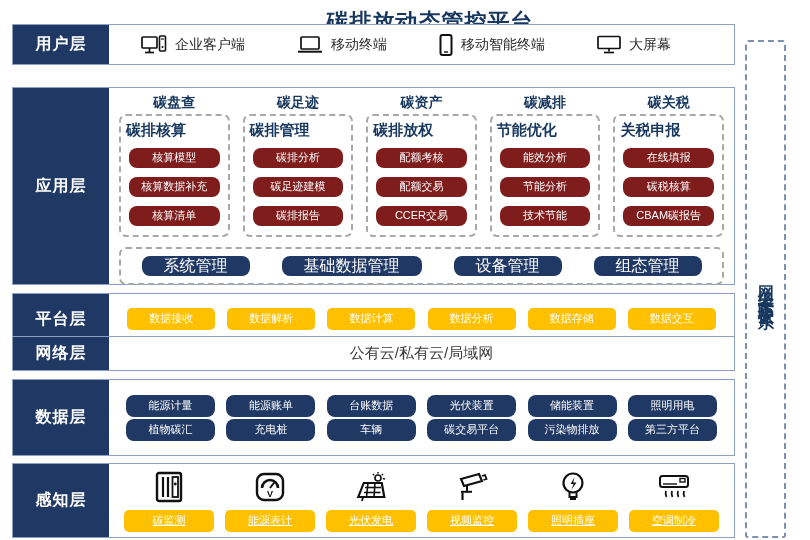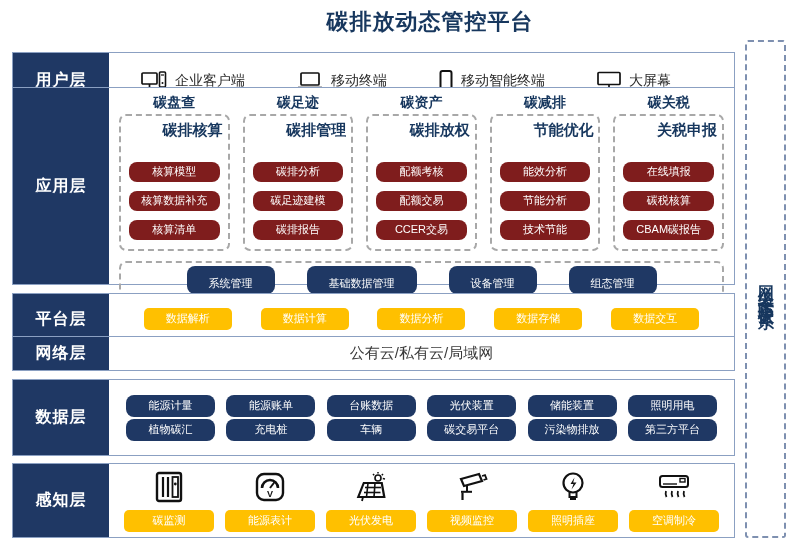--- a/index.html
+++ b/index.html
@@ -11,39 +11,39 @@
     font-size:22px; font-weight:bold; color:#17375E; transform:translateX(25px); letter-spacing:1px; }
 
   .row { position:absolute; left:12px; width:723px; background:#fff;
     border:1px solid #8BA0C2; display:flex; }
   .row-label { width:96px; flex-shrink:0; background:#1F3864; color:#fff;
     font-weight:bold; font-size:16px; display:flex; align-items:center; justify-content:center;
     letter-spacing:1px; }
   .row-content { flex:1; position:relative; }
 
   
-  #user-layer { top:52px; height:57px; }
+  #user-layer { top:24px; height:41px; }
   .user-items { height:100%; display:flex; align-items:center; gap:52px; padding-left:32px; }
   .user-item { display:flex; align-items:center; gap:8px; font-size:14px; color:#2b2b2b; }
   .uicon svg { display:block; }
 
   
   #app-layer { top:87px; height:198px; }
   .app-cols { display:flex; gap:13px; padding:6px 10px 0 10px; }
   .app-col { flex:1; min-width:0; }
   .col-header { text-align:center; font-weight:bold; font-size:14px; color:#17375E; height:20px; }
   .col-box { border:2px dashed #A8A8A8; border-radius:7px; padding:4px 5px 8px; }
-  .col-sub { text-align:right; font-weight:bold; font-size:15px; color:#17375E; margin:1px 0 22px; }
+  .col-sub { text-align:left; font-weight:bold; font-size:15px; color:#17375E; margin:1px 0 8px; }
   .app-btn { background:#7f1d1d; color:#fff; font-size:11px; line-height:11px; border-radius:8px;
     padding:4px 2px 5px; text-align:center; margin:0 3px 9px; white-space:nowrap; overflow:hidden; }
   .app-btn:last-child { margin-bottom:1px; }
   .common-box { margin:10px 10px 0; border:2px dashed #A8A8A8; border-radius:7px; height:38px;
     display:flex; align-items:center; justify-content:center; gap:32px; }
-  .common-btn { background:#1F3864; color:#fff; font-size:11px; line-height:11px; border-radius:8px;
-    padding:12px 22px 5px; white-space:nowrap; }
+  .common-btn { background:#1F3864; color:#fff; font-size:16px; line-height:11px; border-radius:8px;
+    padding:4px 22px 5px; white-space:nowrap; }
 
   
   #platform-layer { top:293px; height:52px; }
   .plat-items { height:100%; display:flex; align-items:center; justify-content:space-evenly; padding:0 6px; }
   .plat-btn { background:#FFC000; color:#fff; font-size:11px; line-height:11px; border-radius:5px;
     width:88px; text-align:center; padding:5px 0 6px; }
 
   
   #network-layer { top:336px; height:35px; }
   .net-text { height:100%; display:flex; align-items:center; justify-content:center;
@@ -55,21 +55,21 @@
   .data-row { display:flex; justify-content:space-between; }
   .data-btn { background:#1F3864; color:#fff; font-size:11px; line-height:11px; border-radius:8px;
     width:89px; text-align:center; padding:5px 0 6px; white-space:nowrap; }
 
   
   #perception-layer { top:463px; height:75px;justify-content:center; }
   .per-items { height:100%; display:flex; justify-content:space-evenly; align-items:center; padding:0 4px; }
   .per-item { display:flex; flex-direction:column; align-items:center; gap:7px; }
   .per-icon { height:34px; display:flex; align-items:flex-end; }
   .per-btn { background:#FFC000; color:#fff; font-size:11px; line-height:11px; border-radius:5px;
-    width:90px; text-align:center; padding:5px 0 6px; }
+    width:90px; text-align:center; padding:5px 0 6px;text-decoration:underline; }
 
   
   .sidebar { position:absolute; left:745px; top:40px; width:41px; height:498px;
     border:2px dashed #7E90B0; border-radius:3px; display:flex; align-items:center; justify-content:center; }
   .sidebar-text { writing-mode:vertical-rl; font-size:16px; font-weight:bold; color:#17375E;
     letter-spacing:4px; }
 </style>
 </head>
 <body>
 
@@ -188,20 +188,21 @@
         <div class="common-btn">设备管理</div>
         <div class="common-btn">组态管理</div>
       </div>
     </div>
   </div>
 
   <div class="row" id="platform-layer">
     <div class="row-label">平台层</div>
     <div class="row-content">
       <div class="plat-items">
+        <div class="plat-btn">数据接收</div>
         <div class="plat-btn">数据解析</div>
         <div class="plat-btn">数据计算</div>
         <div class="plat-btn">数据分析</div>
         <div class="plat-btn">数据存储</div>
         <div class="plat-btn">数据交互</div>
       </div>
     </div>
   </div>
 
   <div class="row" id="network-layer">

